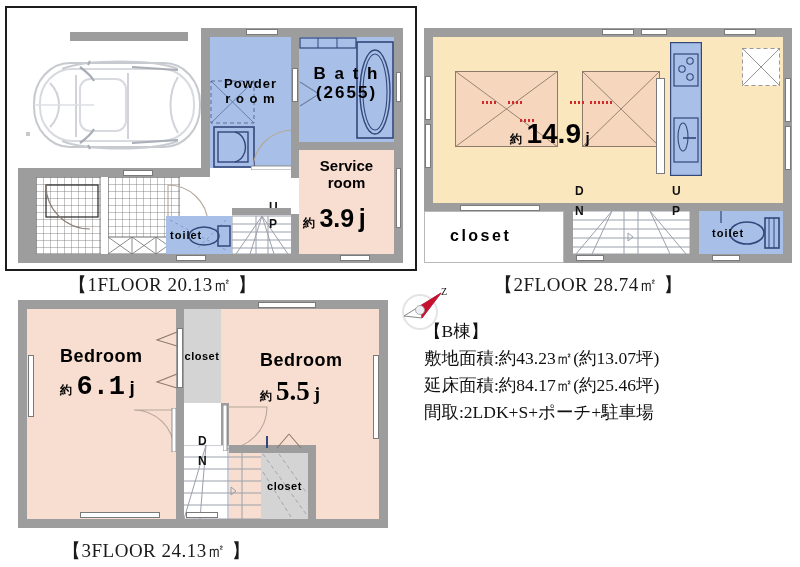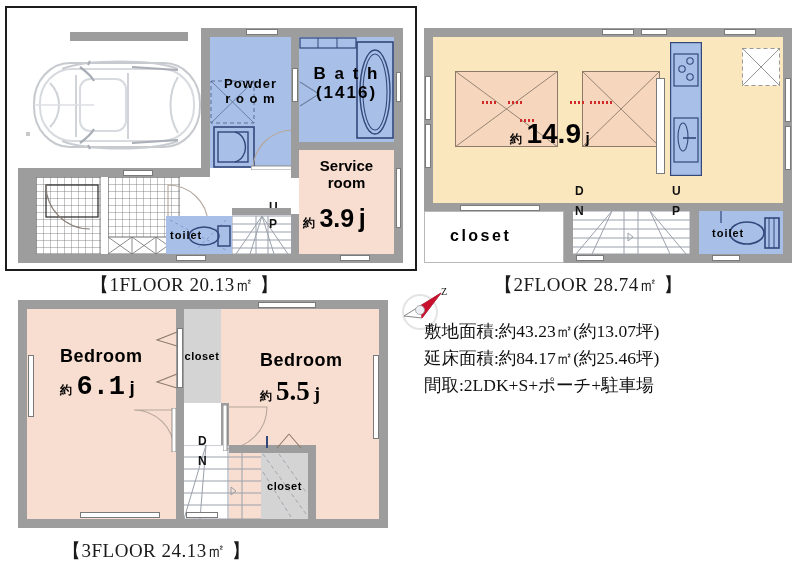--- a/index.html
+++ b/index.html
@@ -142,21 +142,21 @@
     <svg class="abs" style="left:281px; top:9px;" width="58" height="12">
       <rect x="1" y="1" width="56" height="10" fill="none" stroke="#33477a" stroke-width="1.2"></rect>
       <path d="M19 1 L19 11 M38 1 L38 11" stroke="#33477a" stroke-width="1"></path>
     </svg>
 
     <svg class="abs" style="left:281px; top:52px;" width="22" height="28">
       <path d="M1 2 L20 14 L1 26" fill="none" stroke="#6f7f9f" stroke-width="1.1"></path>
     </svg>
     <div class="lbl t-bath" style="left:281px; top:36px; width:95px;">
       <div>B a t h</div>
-      <div>(1416)</div>
+      <div>(2655)</div>
     </div>
 
     <div class="wall" style="left:273px; top:9px; width:8px; height:105px;"></div>
     <div class="win" style="left:274px; top:40px; width:6px; height:34px;"></div>
     <div class="win" style="left:378px; top:44px; width:5px; height:30px;"></div>
 
     <div class="wall" style="left:273px; top:114px; width:112px; height:8px;"></div>
 
     <div class="room rm-pink" style="left:281px; top:122px; width:95px; height:104px;"></div>
     <div class="lbl t-serv" style="left:281px; top:130px; width:95px;">
@@ -216,21 +216,21 @@
       <rect x="0" y="10" width="60" height="38" fill="none" stroke="#9aa0ab" stroke-width="1"></rect>
       <path d="M0 18 L60 18 M0 26 L60 26 M0 34 L60 34 M0 42 L60 42" stroke="#9aa0ab" stroke-width="1"></path>
       <path d="M30 10 L4 48 M30 10 L18 48 M30 10 L42 48 M30 10 L56 48" stroke="#9aa0ab" stroke-width="1"></path>
       <path d="M24 10 L24 48 M36 10 L36 48" stroke="#9aa0ab" stroke-width="1"></path>
     </svg>
     <div class="lbl t-upd" style="left:251px; top:173px;">U</div>
     <div class="lbl t-upd" style="left:251px; top:190px;">P</div>
     <div class="wall" style="left:214px; top:180px; width:59px; height:7px;"></div>
   </div>
 
-  <div class="floor-cap" style="left:68px; top:272px;margin-left:22px;">【1FLOOR  20.13㎡ 】</div>
+  <div class="floor-cap" style="left:68px; top:272px;">【1FLOOR  20.13㎡ 】</div>
 
   <div class="plan" id="plan2" style="left:424px; top:28px; width:368px; height:235px;">
 
     <div class="wall" style="left:0px; top:0px; width:368px; height:9px;"></div>
     <div class="wall" style="left:0px; top:0px; width:9px; height:175px;"></div>
     <div class="wall" style="left:359px; top:0px; width:9px; height:235px;"></div>
     <div class="wall" style="left:0px; top:226px; width:368px; height:9px;"></div>
 
     <div class="room rm-cream" style="left:9px; top:9px; width:350px; height:166px;"></div>
 
@@ -401,18 +401,19 @@
 
   <svg id="compass" viewBox="0 0 54 46">
     <circle cx="22" cy="26" r="17" fill="none" stroke="#e4e4e4" stroke-width="2"></circle>
     <path d="M6 30 L24 32 L43 7 L22 20 Z" fill="#ffffff" stroke="#7a7a7a" stroke-width="0.9"></path>
     <path d="M43 7 L24 32 L22 20 Z" fill="#c8102e" stroke="#c8102e" stroke-width="0.8"></path>
     <circle cx="22" cy="24" r="4.5" fill="#eceff3" stroke="#9a9a9a" stroke-width="0.8"></circle>
     <text x="43" y="9" font-family="Liberation Serif, serif" font-size="10" fill="#111">Z</text>
   </svg>
 
   <div id="info">
+    <div>【B棟】</div>
     <div>敷地面積:約43.23㎡(約13.07坪)</div>
     <div>延床面積:約84.17㎡(約25.46坪)</div>
     <div>間取:2LDK+S+ポーチ+駐車場</div>
   </div>
 
 </div>
 
 </body></html>

